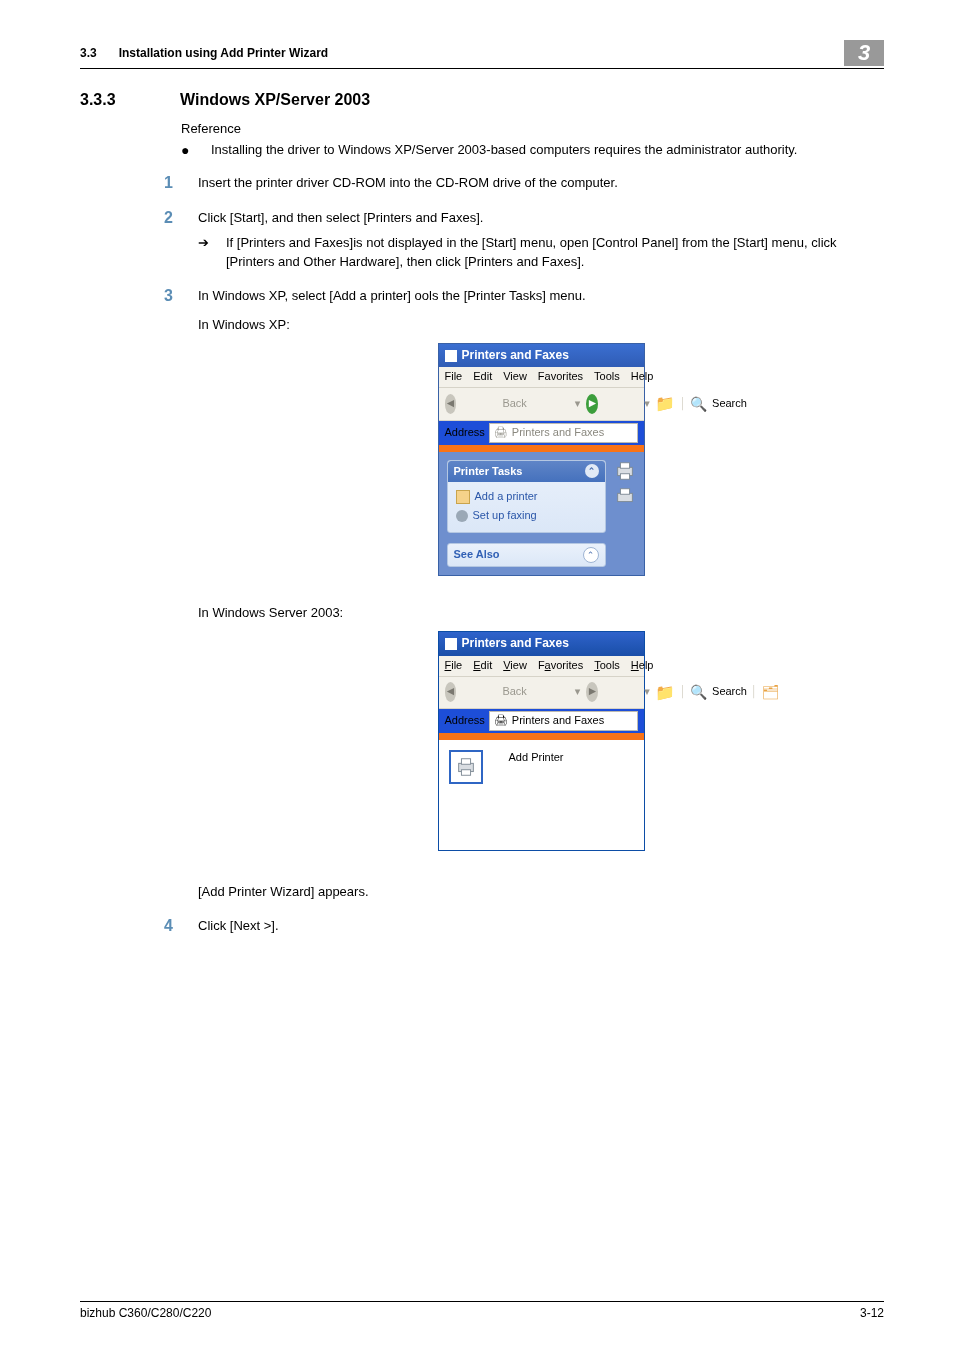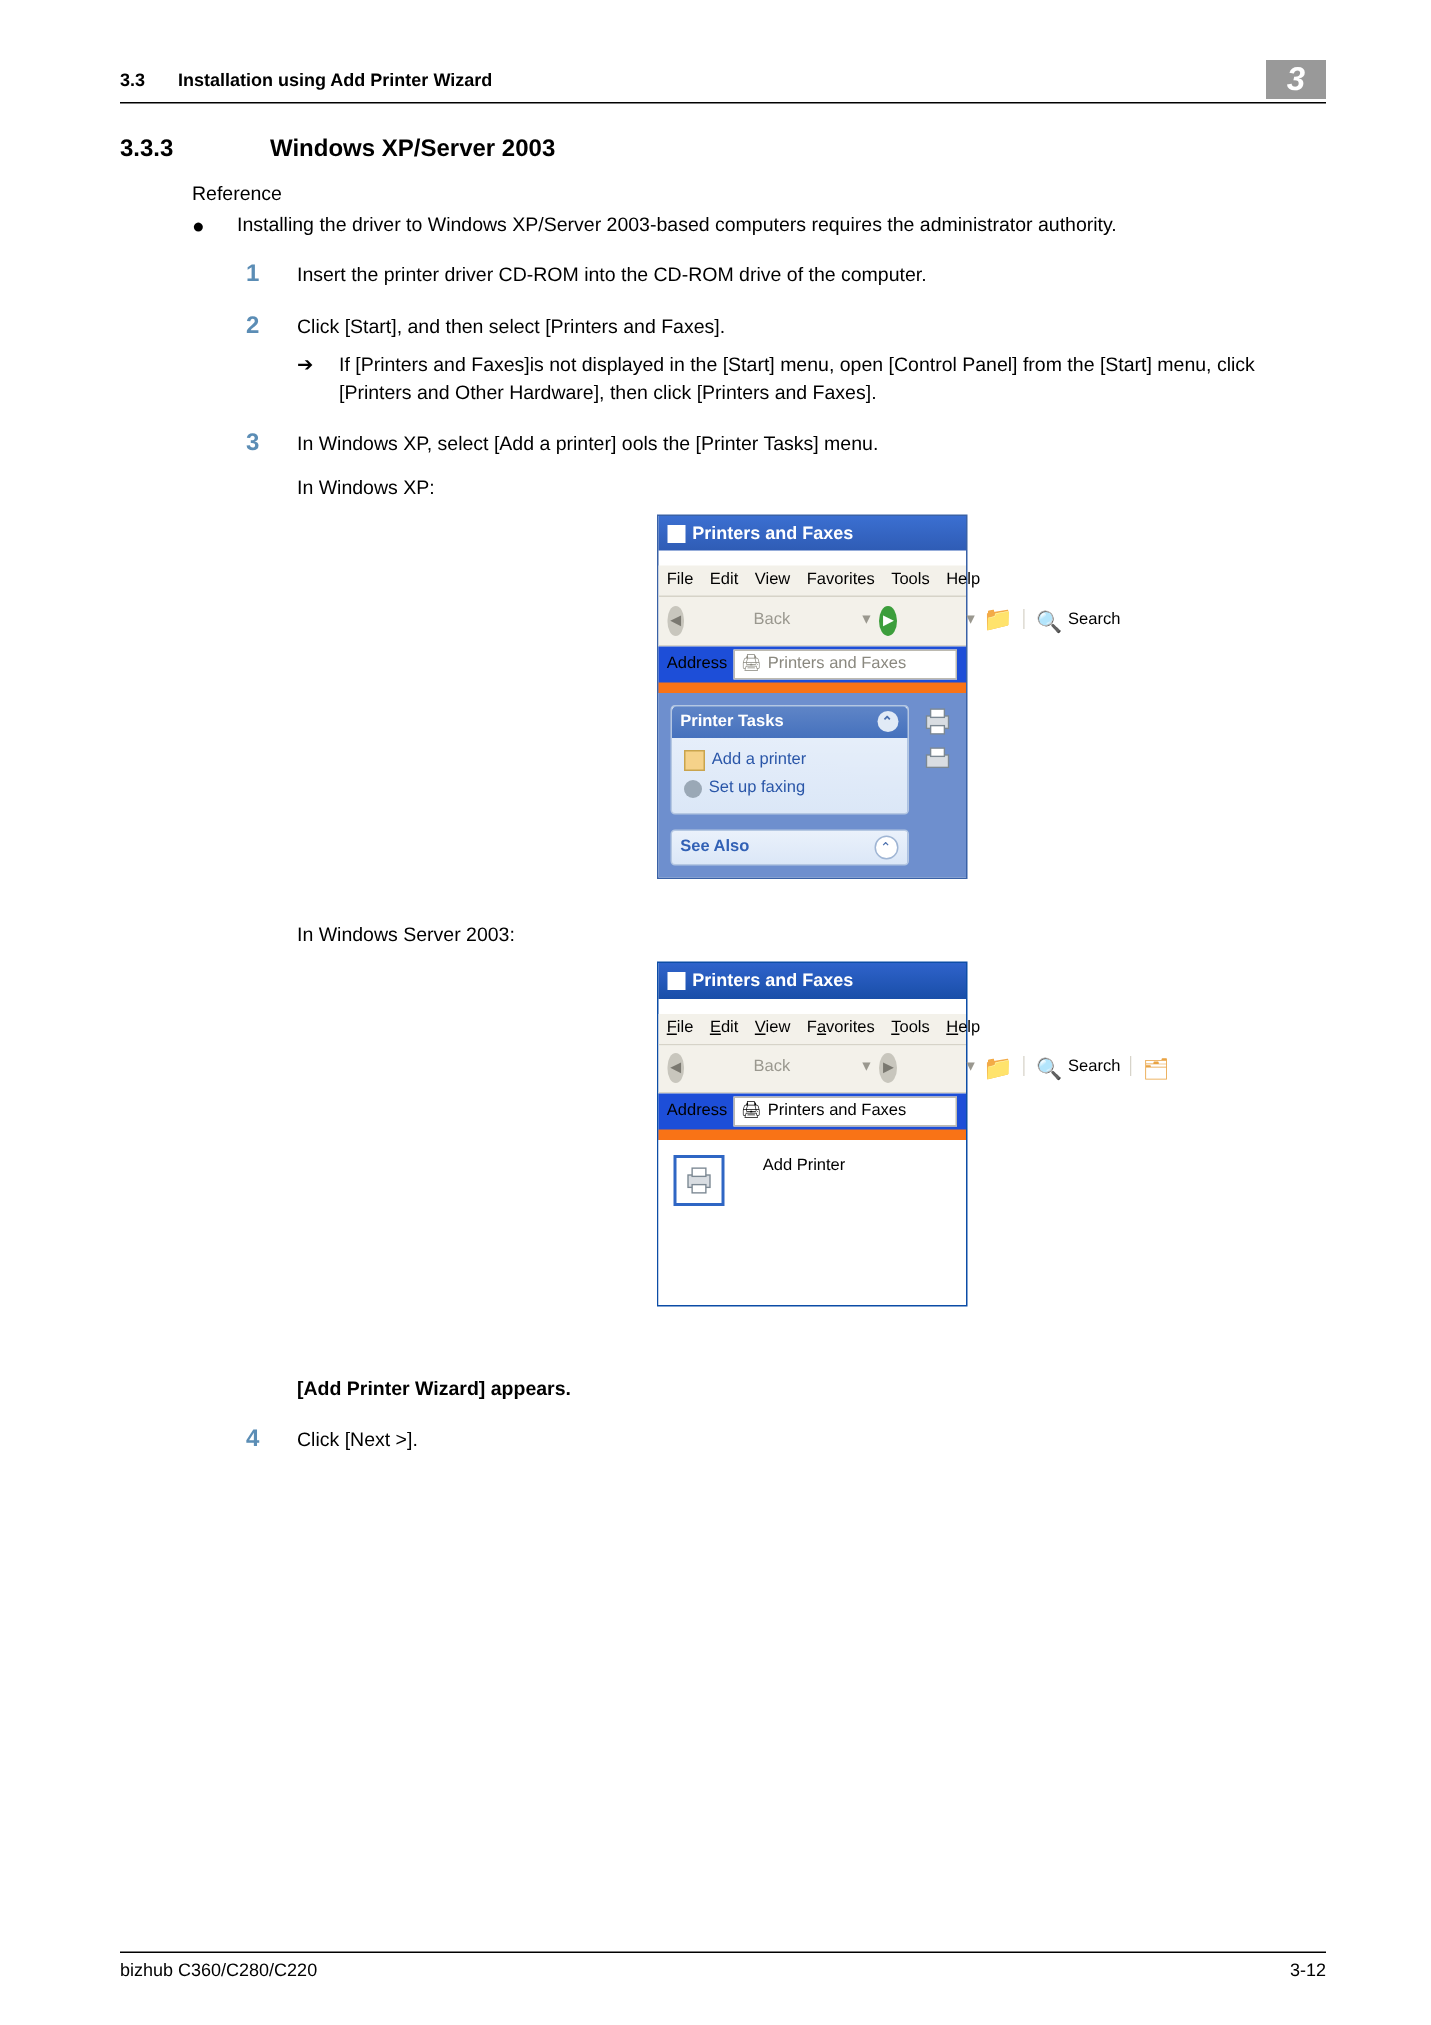--- a/index.html
+++ b/index.html
@@ -57,21 +57,21 @@
     flex: 0 0 100px;
     font-weight: bold;
     font-size: 16px;
   }
   .section-title {
     font-weight: bold;
     font-size: 16px;
   }
 
   .indent-block {
-    margin-left: 48px;
+    margin-left: 101px;
   }
   .ref-title {
     font-size: 13px;
     margin-bottom: 6px;
   }
   .bullet-row {
     display: flex;
     margin-bottom: 16px;
   }
   .bullet-dot {
@@ -136,21 +136,20 @@
     height: 12px;
     background: #fff;
     display: inline-block;
   }
   .xp-menu {
     background: #f3f1ea;
     padding: 2px 6px;
     display: flex;
     gap: 11px;
     border-bottom: 1px solid #d6d3c8;
-    margin-top: 10px;
   }
   .xp-menu span { color: #000; }
   .xp-menu .mn-u { text-decoration: underline; }
   .xp-tool {
     background: #f3f1ea;
     display: flex;
     align-items: center;
     padding: 4px 6px;
     gap: 4px;
     border-bottom: 1px solid #d6d3c8;
@@ -486,21 +485,21 @@
                   <rect x="4" y="8" width="16" height="9" fill="#d9dde2" stroke="#7c8893"></rect>
                   <rect x="7" y="3" width="10" height="6" fill="#fff" stroke="#7c8893"></rect>
                   <rect x="7" y="15" width="10" height="6" fill="#fff" stroke="#7c8893"></rect>
                 </svg>
             </div>
             <span>Add Printer</span>
           </div>
         </div>
       </div>
 
-      <div style="margin-top:28px;font-weight:bold;">[Add Printer Wizard] appears.</div>
+      <div style="margin-top:14px;">[Add Printer Wizard] appears.</div>
     </div>
   </div>
 
   <div class="step-row" style="margin-left:84px; margin-top:12px;">
     <div class="step-num">4</div>
     <div class="step-body">Click [Next &gt;].</div>
   </div>
 
   <div class="footer">
     <span>bizhub C360/C280/C220</span>

